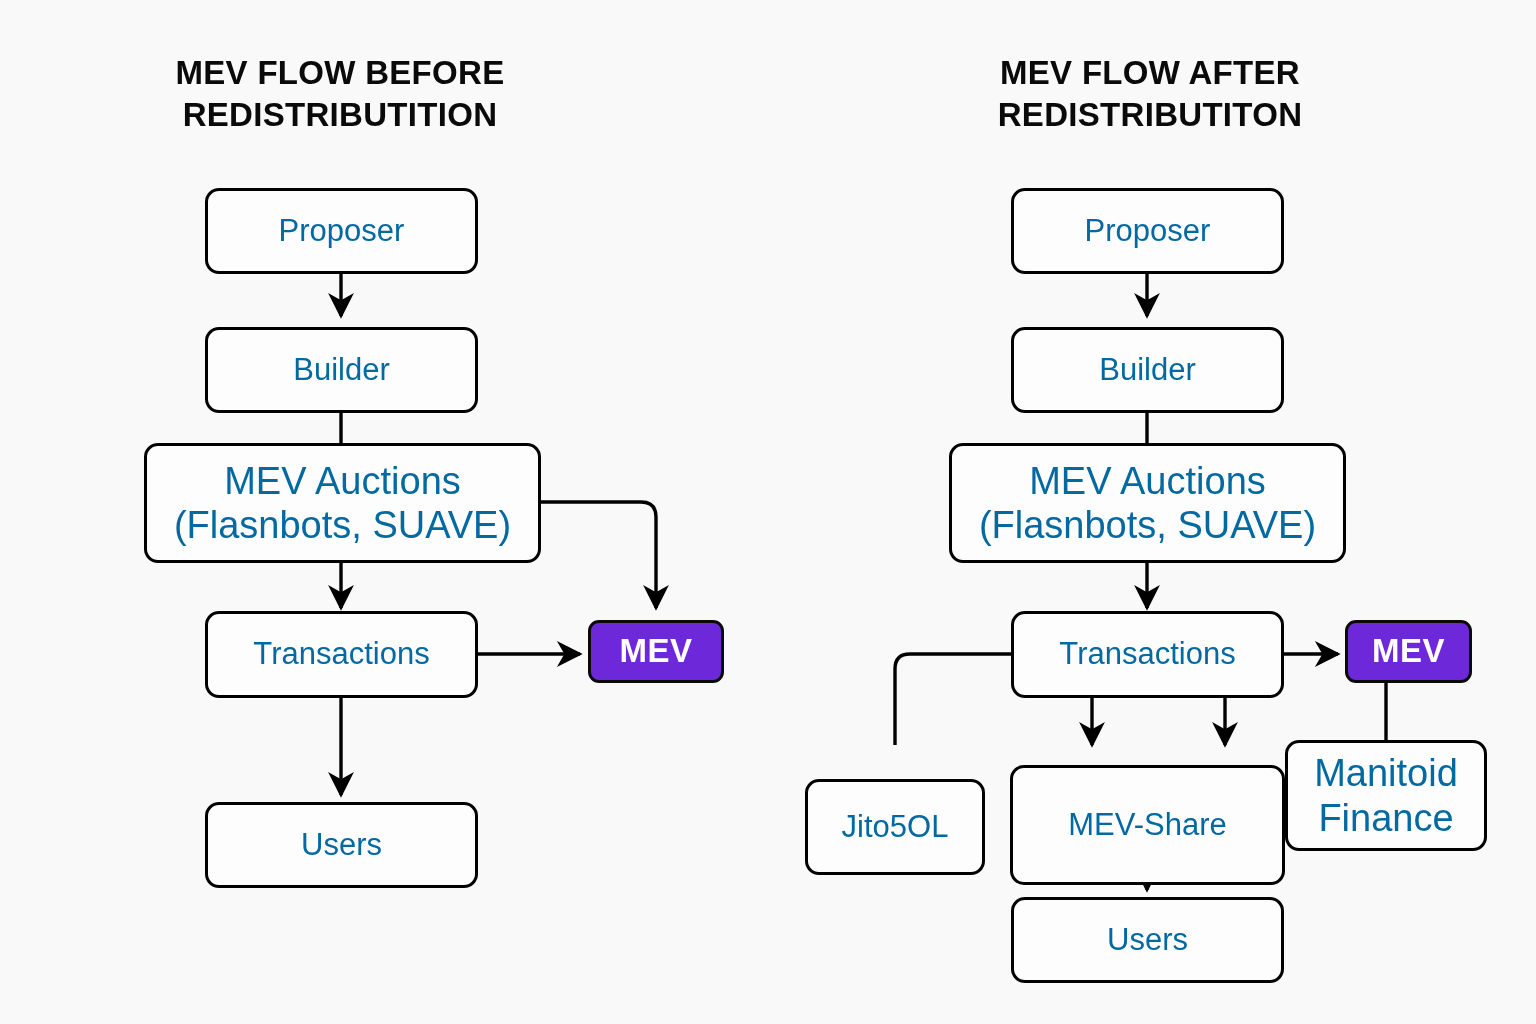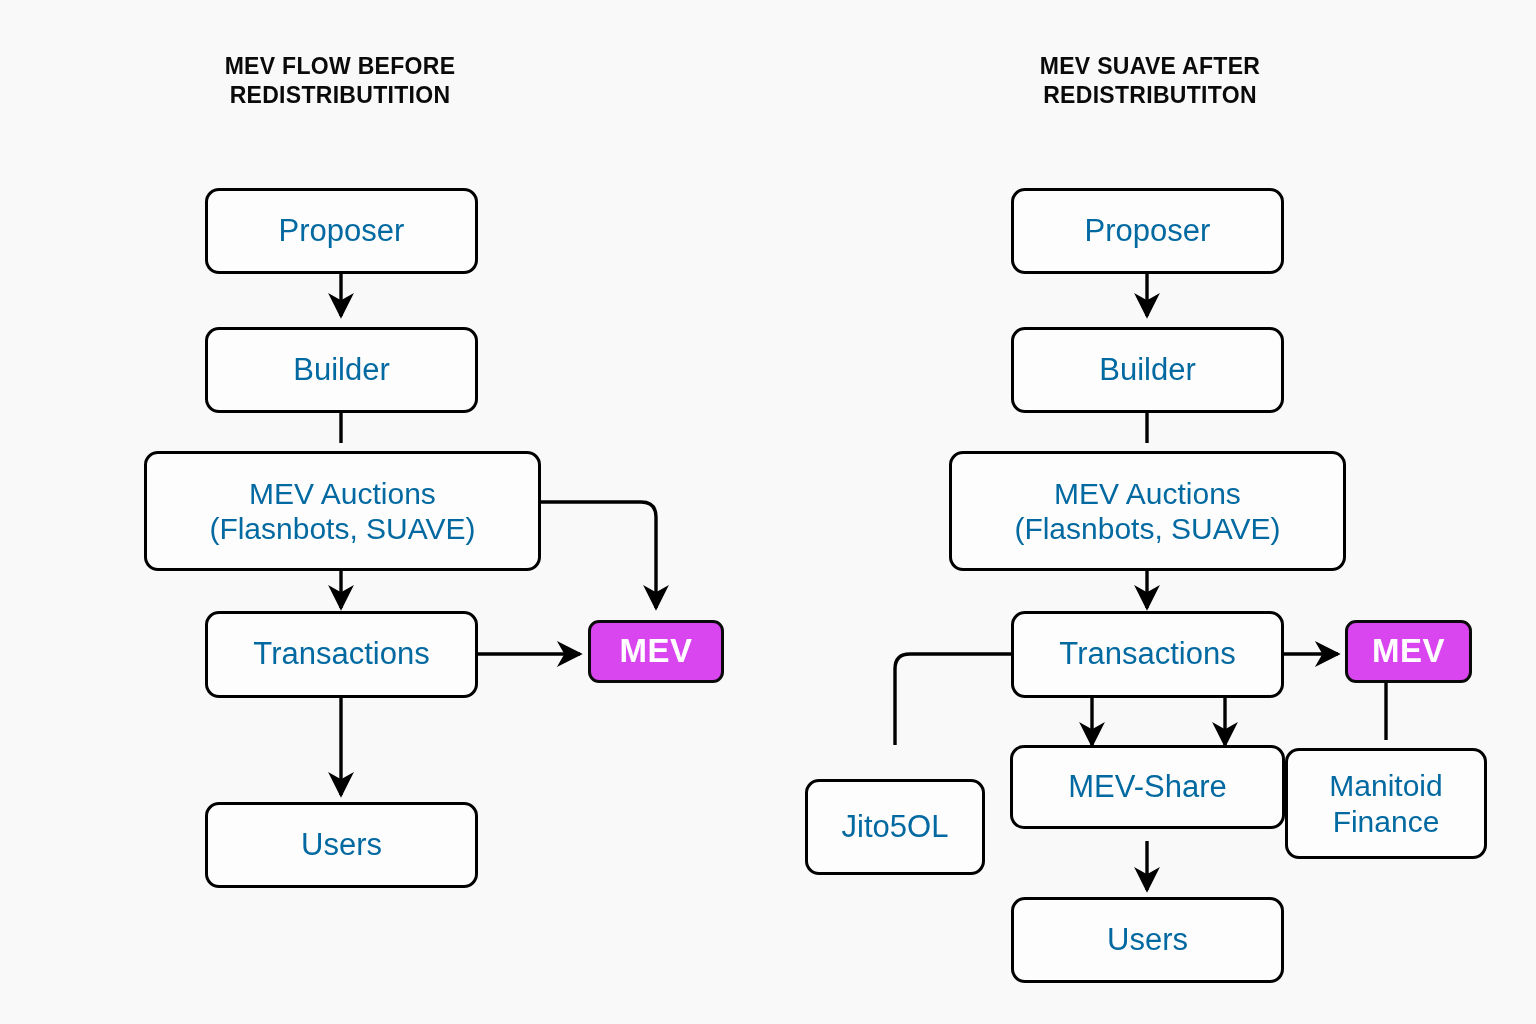--- a/index.html
+++ b/index.html
@@ -24,21 +24,21 @@
     position: absolute;
     left: 0; top: 0;
     width: 1536px;
     height: 1024px;
     pointer-events: none;
   }
   .panel-title {
     position: absolute;
     text-align: center;
     font-weight: bold;
-    font-size: 23px;
+    font-size: 33px;
     line-height: 1.28;
     letter-spacing: 0.3px;
     color: #0a0a0a;
     white-space: pre-line;
   }
   #title-left  { left: 60px;  top: 52px; width: 560px; }
   #title-right { left: 880px; top: 52px; width: 540px; }
 
   .node {
     position: absolute;
@@ -49,23 +49,23 @@
     display: flex;
     align-items: center;
     justify-content: center;
     text-align: center;
     font-size: 31px;
     line-height: 1.17;
     color: #0369a1;
     white-space: pre-line;
     padding: 2px 6px;
   }
-  .node.two-line { font-size: 30px; margin-top: 8px; }
+  .node.two-line { font-size: 38px; }
   .node.mev {
-    background: #d946ef;
+    background: #6d28d9;
     border-color: #0a0a0a;
     color: #ffffff;
     font-weight: bold;
     font-size: 33px;
     border-radius: 11px;
     letter-spacing: 0.5px;
   }
 </style>
 </head>
 <body>
@@ -108,21 +108,21 @@
       <line x1="1283" y1="654" x2="1338" y2="654" marker-end="url(#arrowhead)"></line>
 
       <line x1="1386" y1="683" x2="1386" y2="740"></line>
 
       <line x1="1147" y1="841" x2="1147" y2="890" marker-end="url(#arrowhead)"></line>
     </g>
   </svg>
 
   <div class="panel-title" id="title-left">MEV FLOW BEFORE
 REDISTRIBUTITION</div>
-  <div class="panel-title" id="title-right">MEV SUAVE AFTER
+  <div class="panel-title" id="title-right">MEV FLOW AFTER
 REDISTRIBUTITON</div>
 
   <div class="node" style="left:205px; top:188px; width:273px; height:86px;">Proposer</div>
 
   <div class="node" style="left:205px; top:327px; width:273px; height:86px;">Builder</div>
 
   <div class="node two-line" style="left:144px; top:443px; width:397px; height:120px;">MEV Auctions
 (Flasnbots, SUAVE)</div>
 
   <div class="node" style="left:205px; top:611px; width:273px; height:87px;">Transactions</div>
@@ -137,20 +137,20 @@
 
   <div class="node two-line" style="left:949px; top:443px; width:397px; height:120px;">MEV Auctions
 (Flasnbots, SUAVE)</div>
 
   <div class="node" style="left:1011px; top:611px; width:273px; height:87px;">Transactions</div>
 
   <div class="node mev" style="left:1345px; top:620px; width:127px; height:63px;">MEV</div>
 
   <div class="node" style="left:805px; top:745px; width:180px; height:96px;margin-top:34px;">Jito5OL</div>
 
-  <div class="node" style="left:1010px; top:745px; width:275px; height:84px;text-align:right;">MEV-Share</div>
+  <div class="node" style="left:1010px; top:765px; width:275px; height:120px;text-align:right;">MEV-Share</div>
 
   <div class="node two-line" style="left:1285px; top:740px; width:202px; height:111px;">Manitoid
 Finance</div>
 
   <div class="node" style="left:1011px; top:897px; width:273px; height:86px;">Users</div>
 
 </div>
 
 </body></html>

